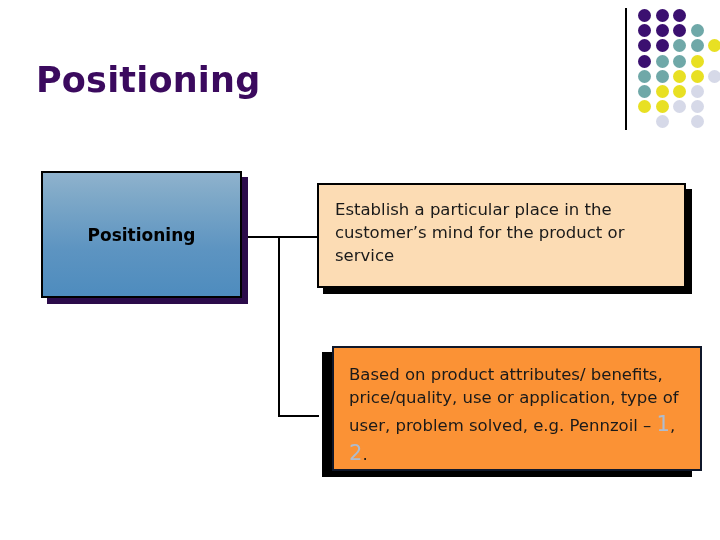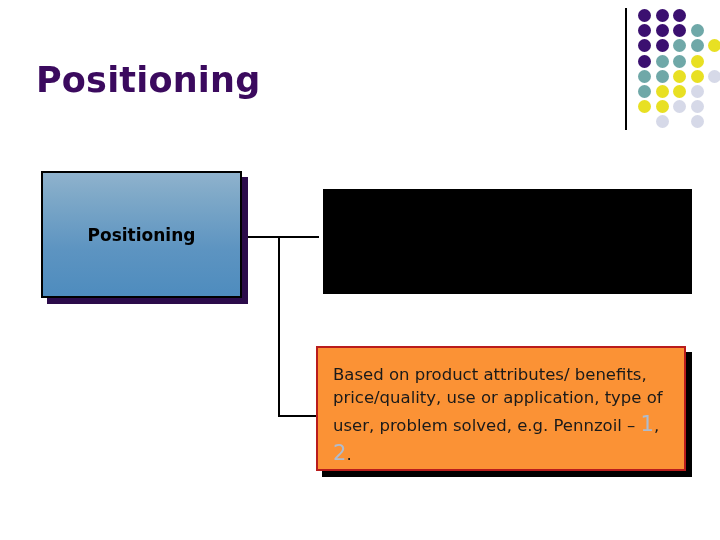--- a/index.html
+++ b/index.html
@@ -111,25 +111,25 @@
     background: #fcdcb4;
   }
   .box-peach-shadow {
     left: 323px;
     top: 189px;
     width: 369px;
     height: 105px;
   }
 
   .box-orange {
-    left: 316px;
+    left: 332px;
     top: 346px;
     width: 370px;
     height: 125px;
-    border: 2px solid #b91c1c;
+    border: 2px solid #0f172a;
     background: #fb9235;
   }
   .box-orange-shadow {
     left: 322px;
     top: 352px;
     width: 370px;
     height: 125px;
   }
 
   .box-text {
@@ -199,19 +199,22 @@
   <div class="conn conn-h1"></div>
   <div class="conn conn-v"></div>
   <div class="conn conn-h2"></div>
 
   <div class="shadow-purple box-blue-shadow"></div>
   <div class="box box-blue">
     <div class="blue-label">Positioning</div>
   </div>
 
   <div class="shadow box-peach-shadow"></div>
+  <div class="box box-peach">
+    <div class="box-text">Establish a particular place in the customer’s mind for the product or service</div>
+  </div>
 
   <div class="shadow box-orange-shadow"></div>
   <div class="box box-orange">
     <div class="box-text"><span>Based on product attributes/ benefits, price/quality, use or application, type of user, problem solved, e.g. Pennzoil – </span><span class="refnum">1</span><span class="refpunct">, </span><span class="refnum">2</span><span class="refpunct">.</span></div>
   </div>
 
 </div>
 
 </body></html>

